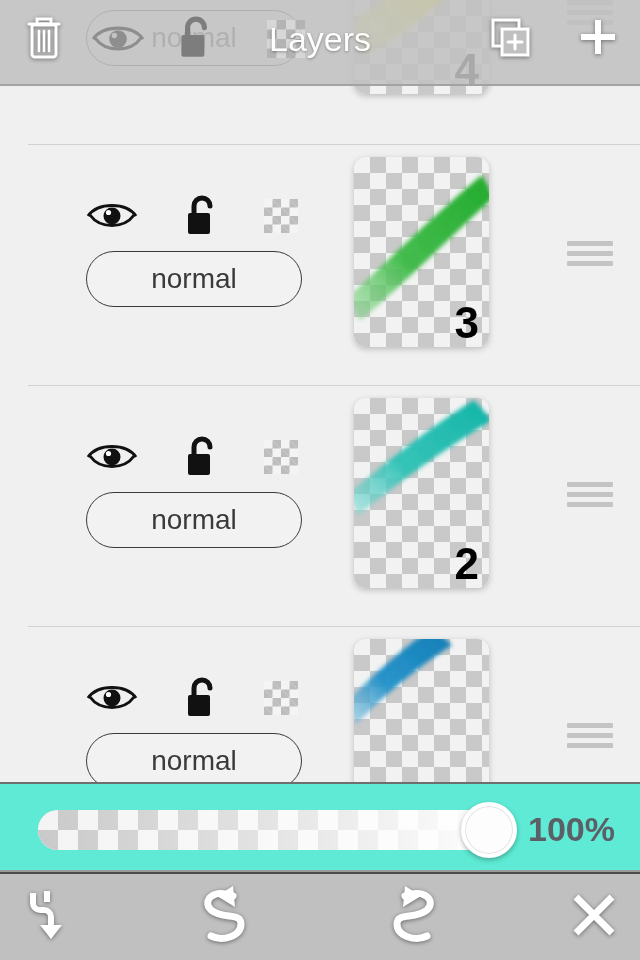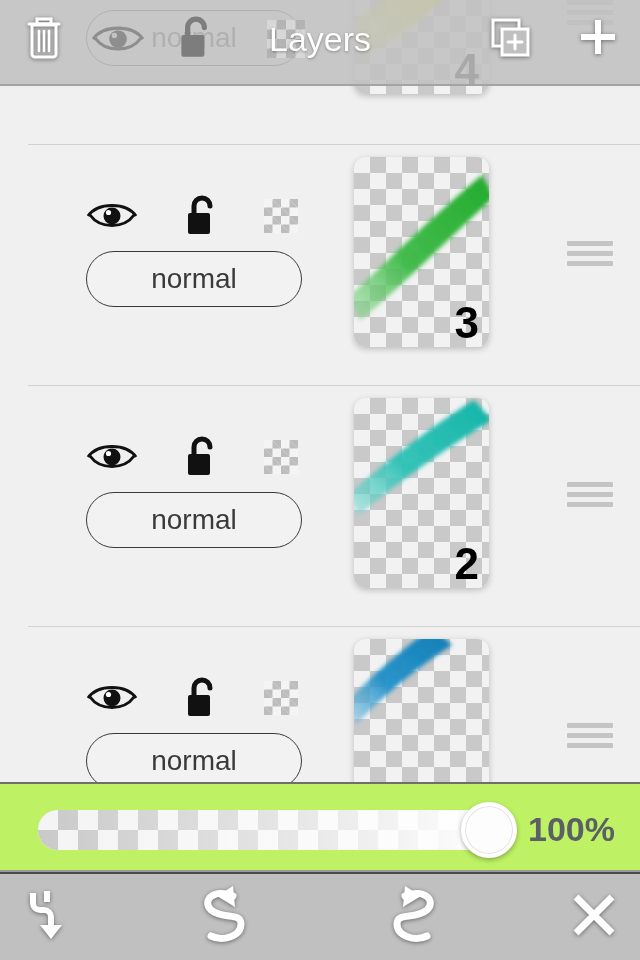--- a/index.html
+++ b/index.html
@@ -195,21 +195,21 @@
     width: 38px; height: 38px;
   }
 
   
   #opacity-panel {
     position: absolute;
     left: 0;
     top: 782px;
     width: 640px;
     height: 90px;
-    background: #bef264;
+    background: #5eead4;
     border-top: 2px solid #6e6e6e;
     border-bottom: 2px solid #9a9a9a;
     box-sizing: border-box;
     z-index: 30;
   }
   #slider-track {
     position: absolute;
     left: 38px;
     top: 26px;
     width: 462px;

